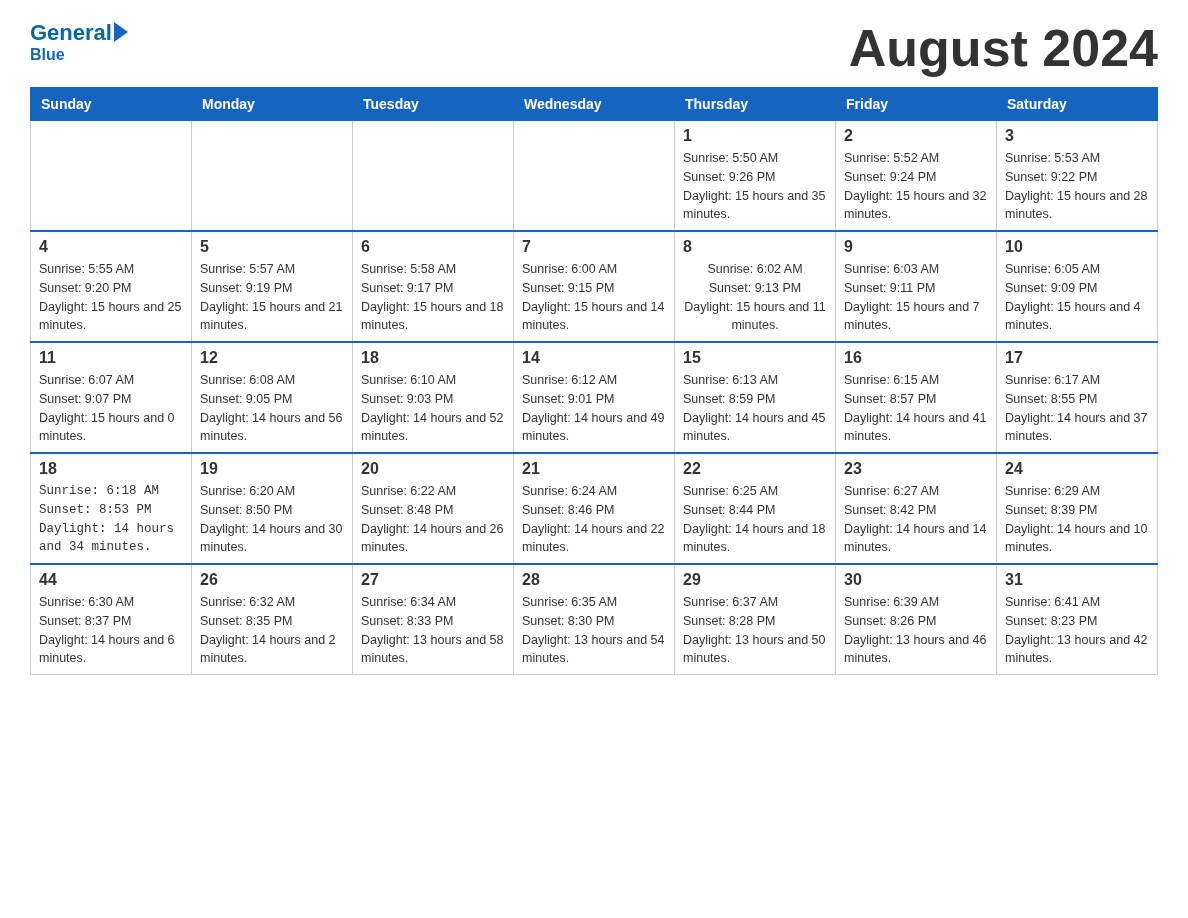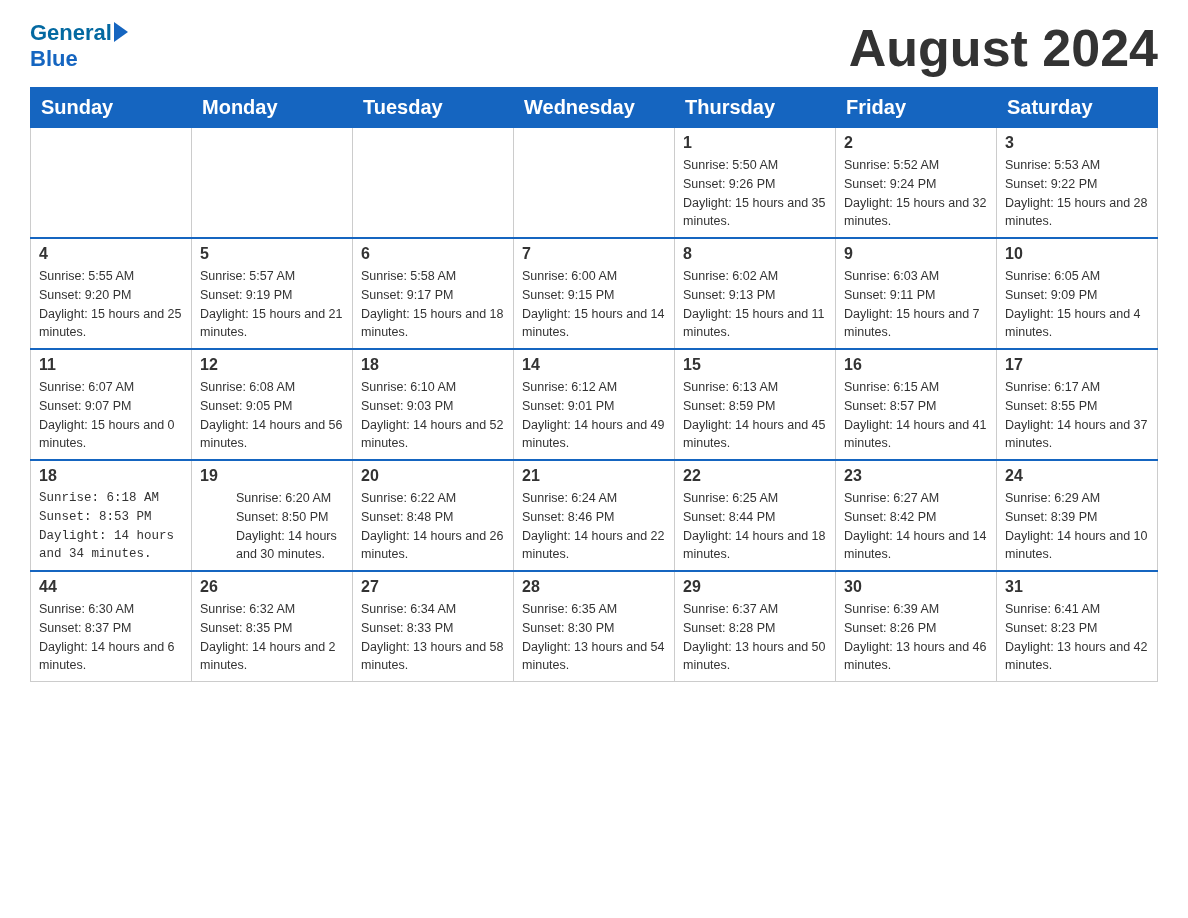--- a/index.html
+++ b/index.html
@@ -32,21 +32,21 @@
     }
     .logo-wrapper {
       display: flex;
       flex-direction: column;
     }
     .logo-line1 {
       display: flex;
       align-items: center;
     }
     .logo-line2 {
-      font-size: 22px;
+      font-size: 16px;
       font-weight: bold;
       color: #1565C0;
       margin-left: 0;
     }
     .title-section {
       text-align: right;
     }
     .month-title {
       font-size: 52px;
       font-weight: bold;
@@ -59,21 +59,21 @@
       margin-top: 4px;
     }
     .calendar-table {
       width: 100%;
       border-collapse: collapse;
       margin-top: 8px;
     }
     .calendar-table th {
       background-color: #1565C0;
       color: #fff;
-      font-size: 20px;
+      font-size: 14px;
       font-weight: bold;
       padding: 8px 10px;
       text-align: left;
       border: 1px solid #1565C0;
     }
     .calendar-table td {
       vertical-align: top;
       border: 1px solid #ccc;
       border-bottom: 2px solid #1565C0;
       padding: 6px 8px;
@@ -176,21 +176,21 @@
 Daylight: 15 hours and 18 minutes.</div>
         </td>
         <td>
           <span class="day-number">7</span>
           <div class="day-info" style="white-space: pre-line;">Sunrise: 6:00 AM
 Sunset: 9:15 PM
 Daylight: 15 hours and 14 minutes.</div>
         </td>
         <td>
           <span class="day-number">8</span>
-          <div class="day-info" style="white-space: pre-line;">Sunrise: 6:02 AM
+          <div class="day-info" style="white-space: pre-line; text-align: center;">Sunrise: 6:02 AM
 Sunset: 9:13 PM
 Daylight: 15 hours and 11 minutes.</div>
         </td>
         <td>
           <span class="day-number">9</span>
           <div class="day-info" style="white-space: pre-line;">Sunrise: 6:03 AM
 Sunset: 9:11 PM
 Daylight: 15 hours and 7 minutes.</div>
         </td>
         <td>
@@ -246,21 +246,21 @@
       </tr>
       <tr>
         <td>
           <span class="day-number">18</span>
           <div class="day-info" style="white-space: pre-line; font-family: Liberation Mono, monospace;">Sunrise: 6:18 AM
 Sunset: 8:53 PM
 Daylight: 14 hours and 34 minutes.</div>
         </td>
         <td>
           <span class="day-number">19</span>
-          <div class="day-info" style="white-space: pre-line; margin-left: 36px;">Sunrise: 6:20 AM
+          <div class="day-info" style="white-space: pre-line;">Sunrise: 6:20 AM
 Sunset: 8:50 PM
 Daylight: 14 hours and 30 minutes.</div>
         </td>
         <td>
           <span class="day-number">20</span>
           <div class="day-info" style="white-space: pre-line;">Sunrise: 6:22 AM
 Sunset: 8:48 PM
 Daylight: 14 hours and 26 minutes.</div>
         </td>
         <td>

